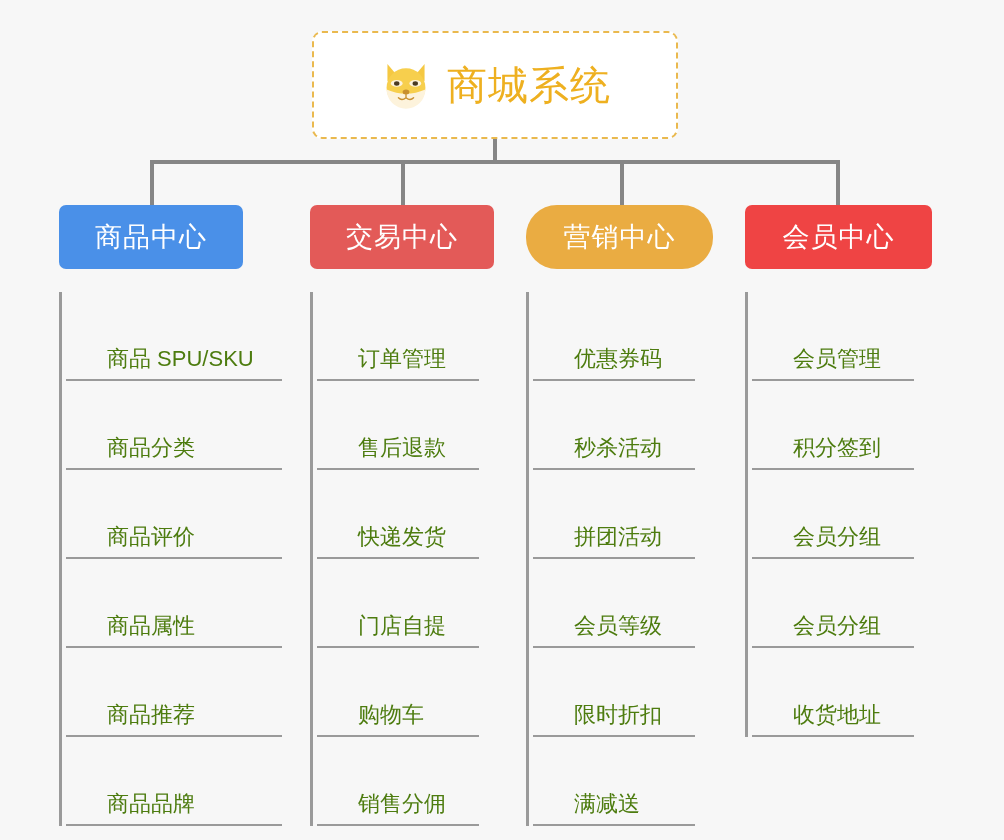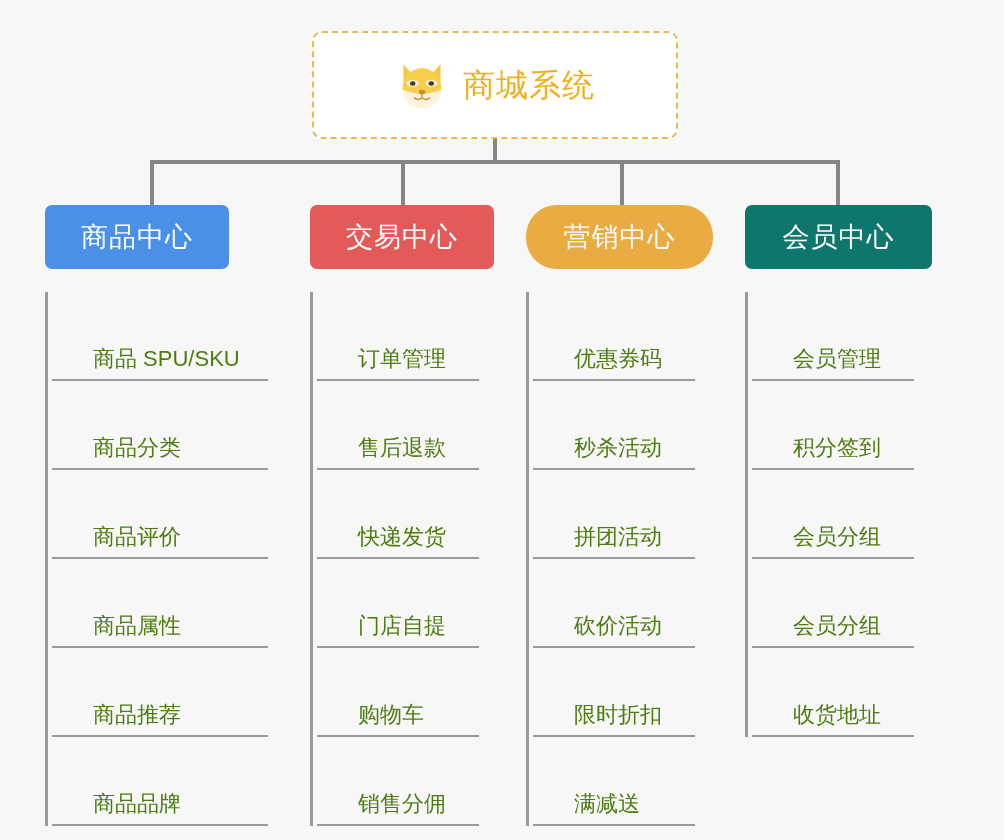--- a/index.html
+++ b/index.html
@@ -36,21 +36,21 @@
     gap: 14px;
   }
   .root-emoji {
     width: 54px;
     height: 54px;
     display: block;
     flex: 0 0 auto;
     margin-top: 2px;
   }
   .root-title {
-    font-size: 32px;
+    font-size: 40px;
     line-height: 1;
     color: #eeb020;
     letter-spacing: 1px;
     white-space: nowrap;
   }
 
   
   .conn {
     position: absolute;
     background: #868686;
@@ -75,21 +75,21 @@
   .drop-1 { left: 150px; }
   .drop-2 { left: 401px; }
   .drop-3 { left: 620px; }
   .drop-4 { left: 836px; }
 
   
   .column {
     position: absolute;
     top: 205px;
   }
-  .col-1 { left: 45px;  width: 230px; }
+  .col-1 { left: 59px;  width: 230px; }
   .col-2 { left: 310px; width: 200px; }
   .col-3 { left: 526px; width: 200px; }
   .col-4 { left: 745px; width: 200px; }
 
   .cat-box {
     height: 64px;
     border-radius: 7px;
     display: flex;
     align-items: center;
     justify-content: center;
@@ -221,33 +221,33 @@
       <div class="leaf">
           <span class="leaf-label">优惠券码</span>
         </div>
       <div class="leaf">
           <span class="leaf-label">秒杀活动</span>
         </div>
       <div class="leaf">
           <span class="leaf-label">拼团活动</span>
         </div>
       <div class="leaf">
-          <span class="leaf-label">砍价活动</span>
+          <span class="leaf-label">会员等级</span>
         </div>
       <div class="leaf">
           <span class="leaf-label">限时折扣</span>
         </div>
       <div class="leaf">
           <span class="leaf-label">满减送</span>
         </div>
     </div>
   </div>
 
   <div class="column col-4">
-    <div class="cat-box" style="background: #0f766e;">
+    <div class="cat-box" style="background: #ef4444;">
       <span>会员中心</span>
     </div>
     <div class="leaf-list">
       <div class="leaf">
           <span class="leaf-label">会员管理</span>
         </div>
       <div class="leaf">
           <span class="leaf-label">积分签到</span>
         </div>
       <div class="leaf">

